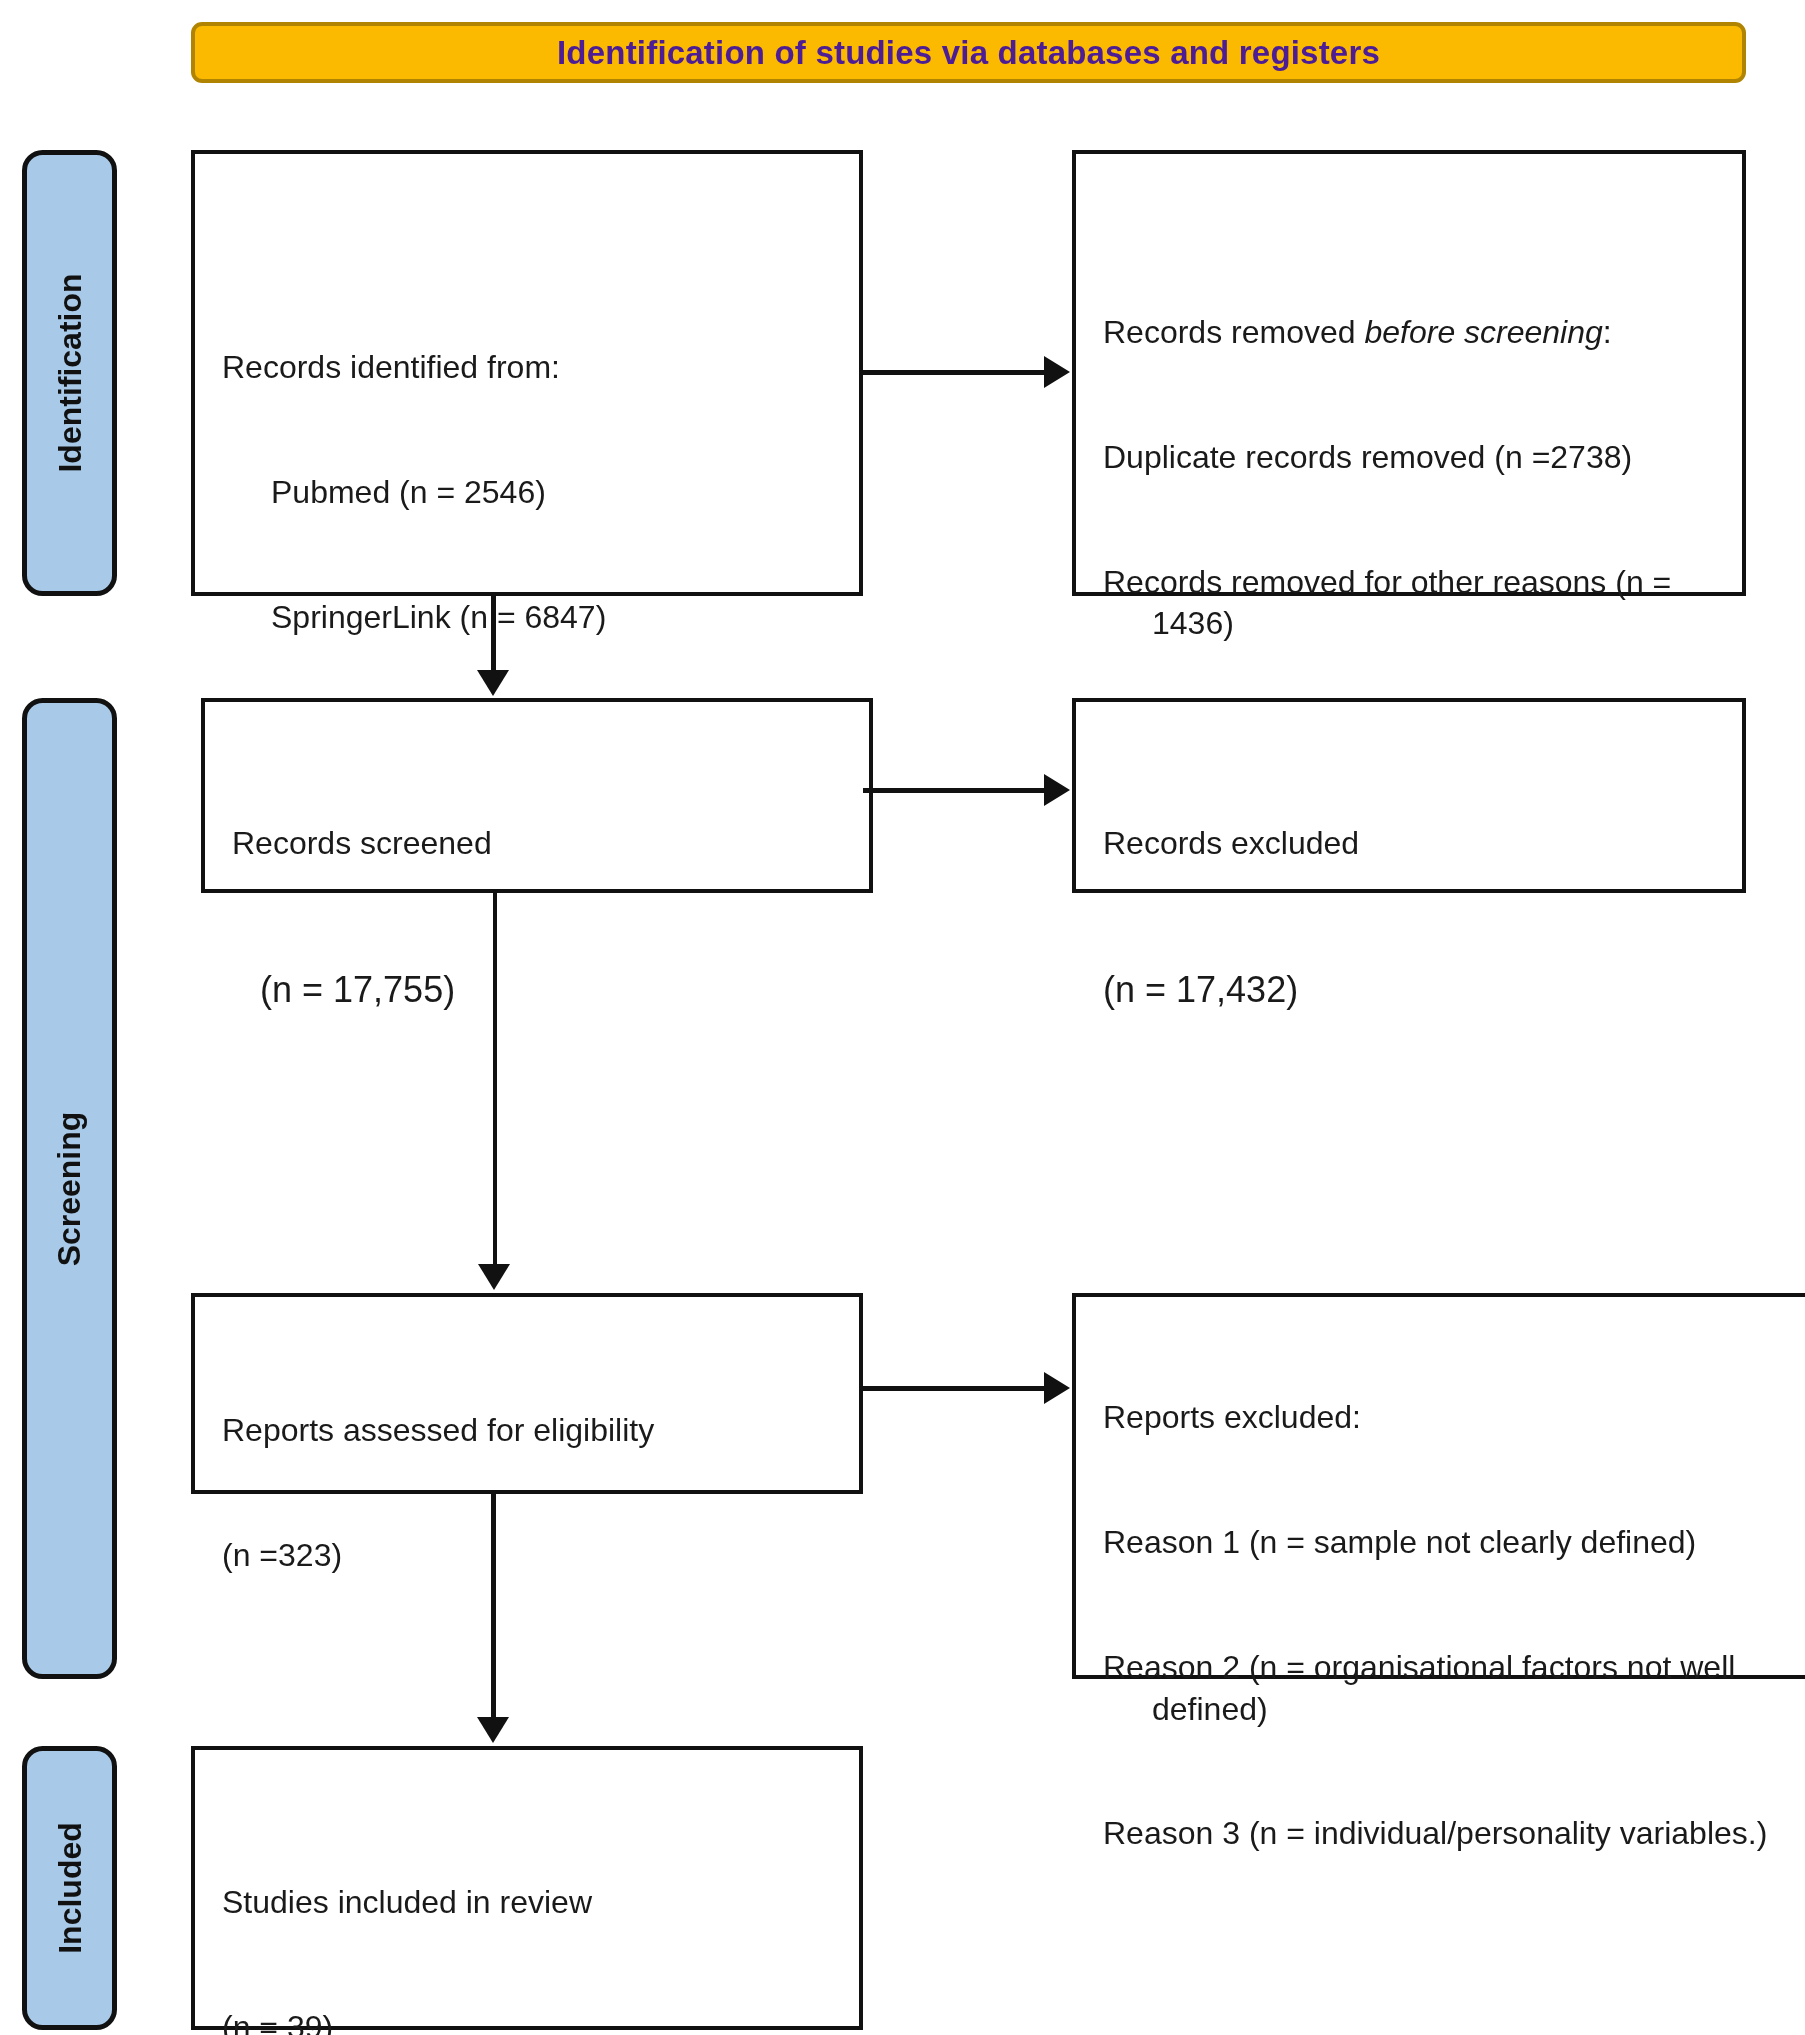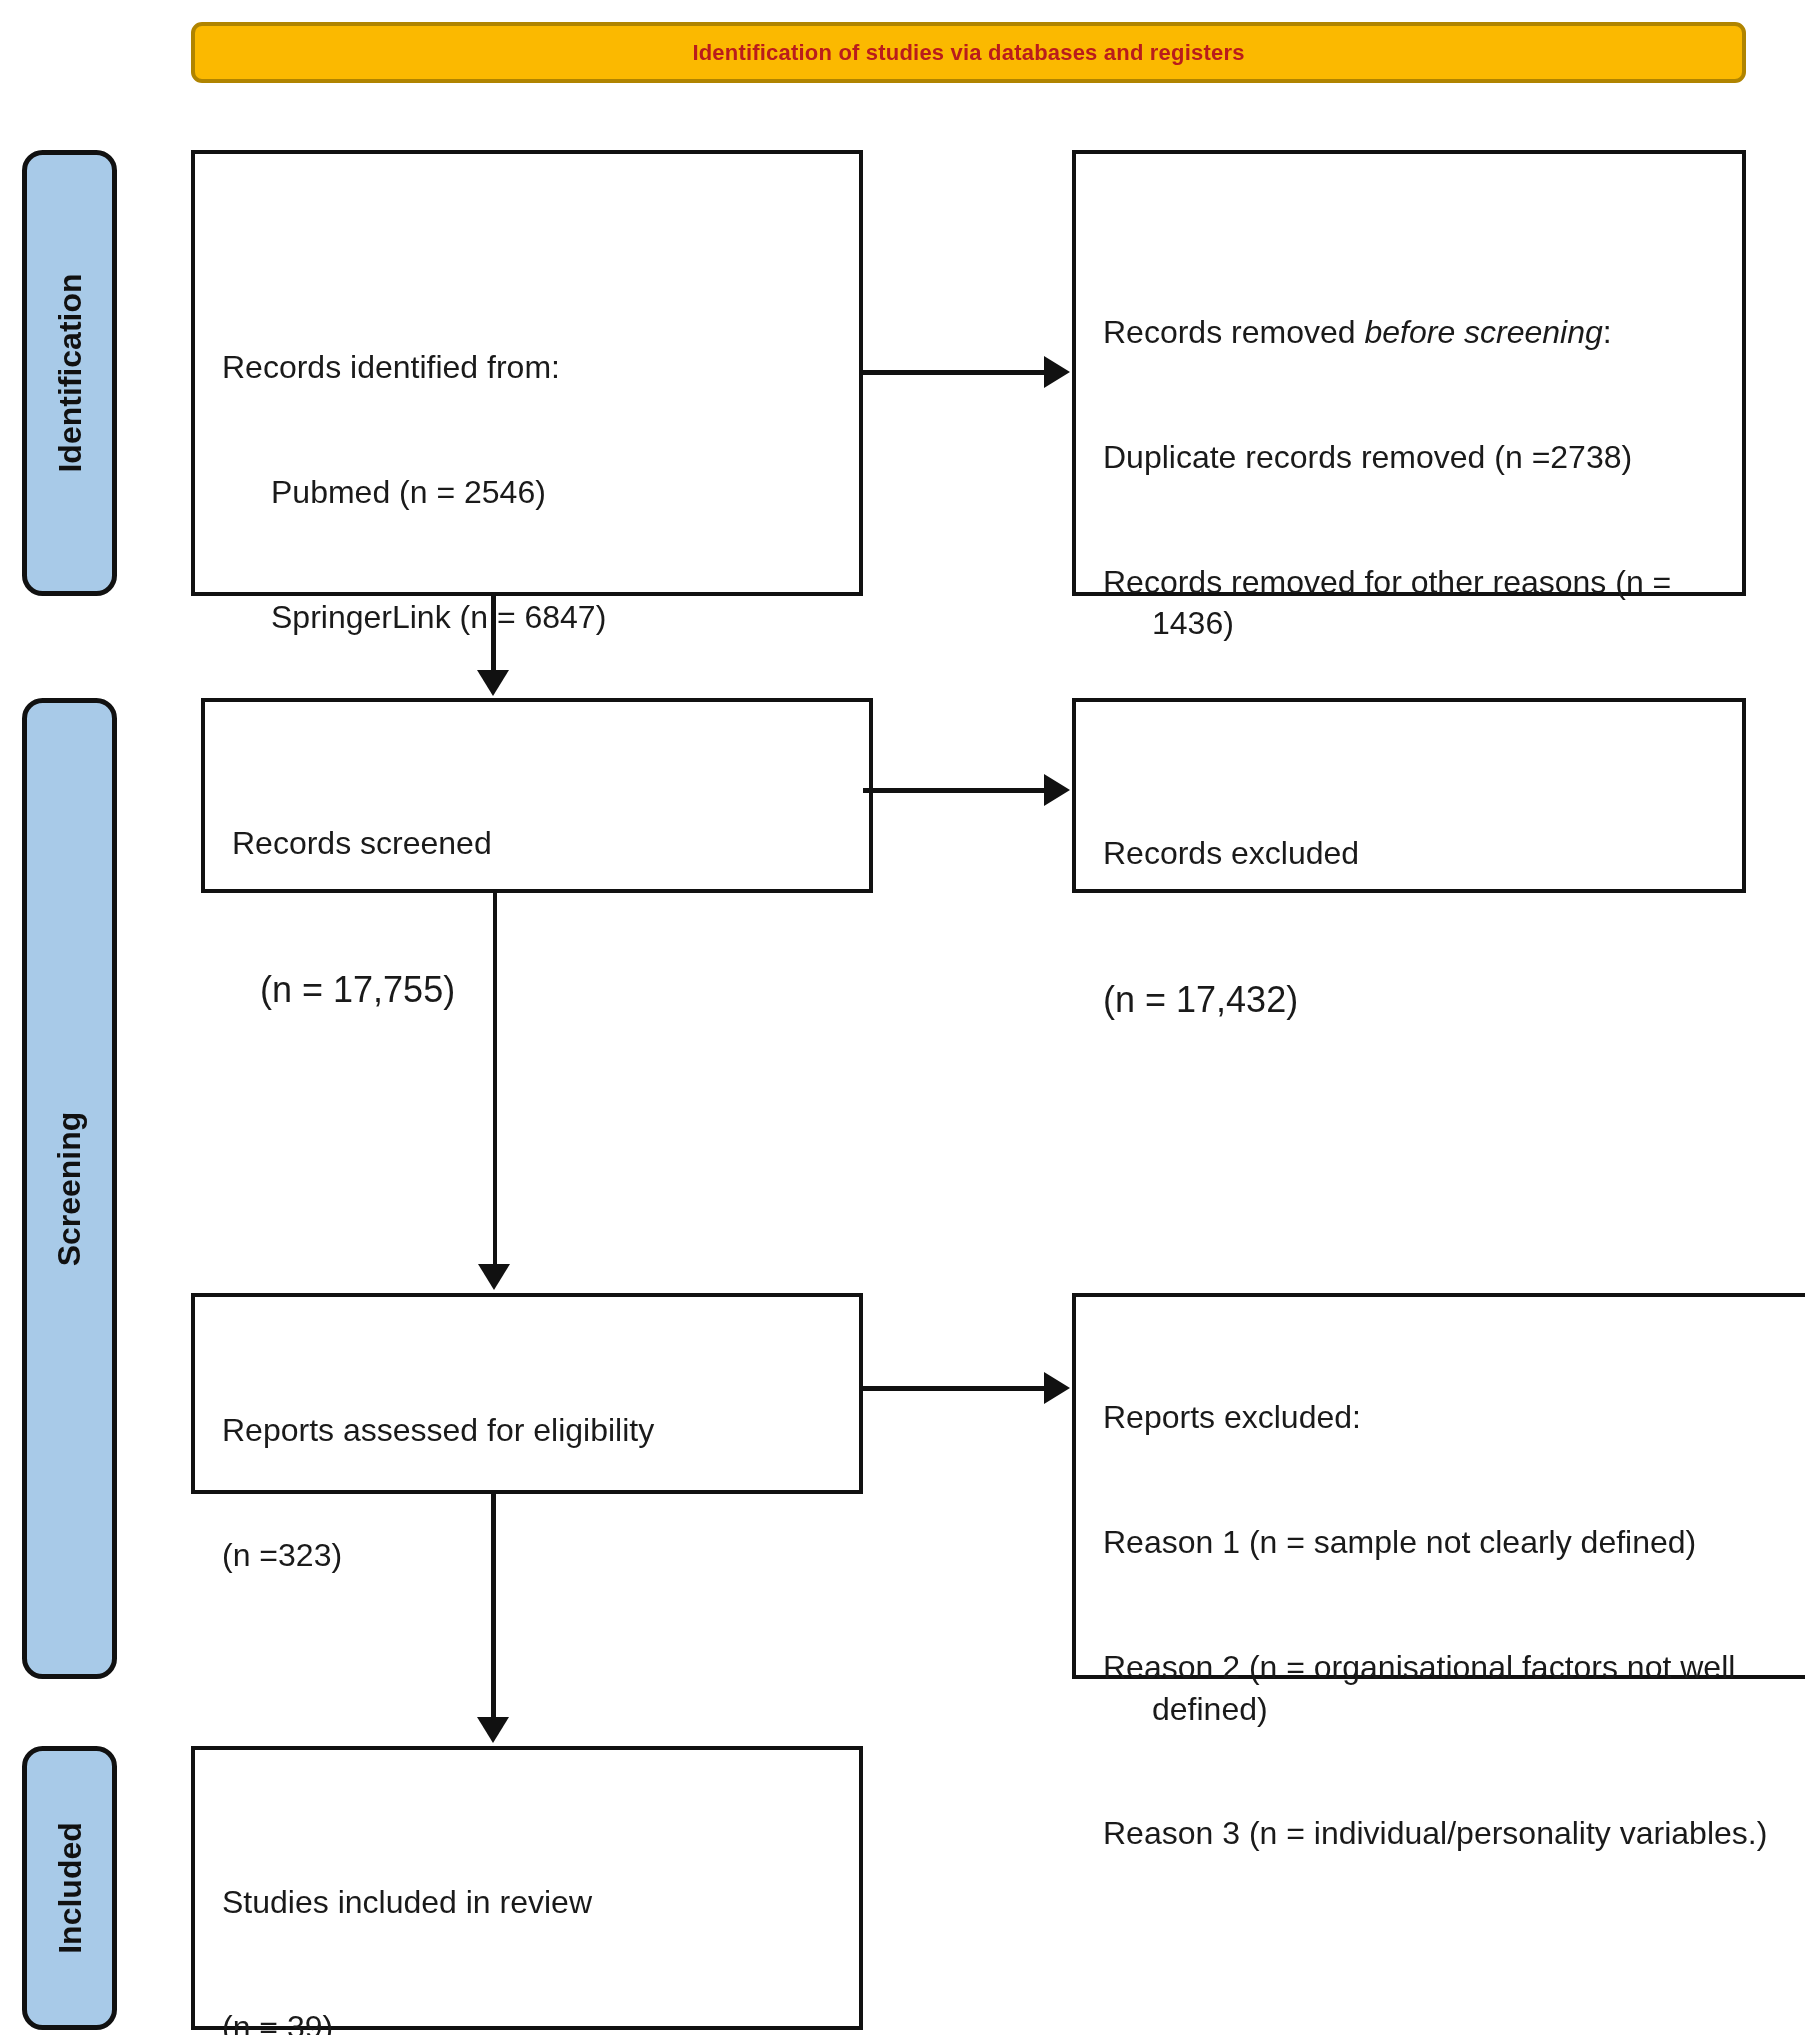--- a/index.html
+++ b/index.html
@@ -32,23 +32,23 @@
     height: 61px;
     background: #FBB900;
     border: 4px solid #B08400;
     border-radius: 11px;
     box-sizing: border-box;
     display: flex;
     align-items: center;
     justify-content: center;
   }
   .banner-title {
-    font-size: 22px;
+    font-size: 33px;
     font-weight: bold;
-    color: #b91c1c;
+    color: #4c1d95;
     letter-spacing: 0.2px;
     line-height: 1;
   }
 
   
   .stage {
     position: absolute;
     left: 22px;
     width: 95px;
     background: #A8CAE8;
@@ -108,21 +108,21 @@
   .box-screened        { left: 201px;  top: 698px;  width: 672px;  height: 195px; }
   .box-excluded        { left: 1072px; top: 698px;  width: 674px;  height: 195px; }
   .box-eligibility     { left: 191px;  top: 1293px; width: 672px;  height: 201px; }
   .box-reports-excl    { left: 1072px; top: 1293px; width: 806px;  height: 386px; }
   .box-included        { left: 191px;  top: 1746px; width: 672px;  height: 284px; }
 
   
   .t-identified     { top: 110px; }
   .t-removed-before { top: 75px;  }
   .t-screened       { top: 38px;  }
-  .t-excluded       { top: 48px;  }
+  .t-excluded       { top: 38px;  }
   .t-eligibility    { top: 30px;  }
   .t-reports-excl   { top: 17.3px;  }
   .t-included       { top: 49px;  }
 
   
   .conn-line-v {
     position: absolute;
     width: 4.7px;
     background: #111111;
   }

